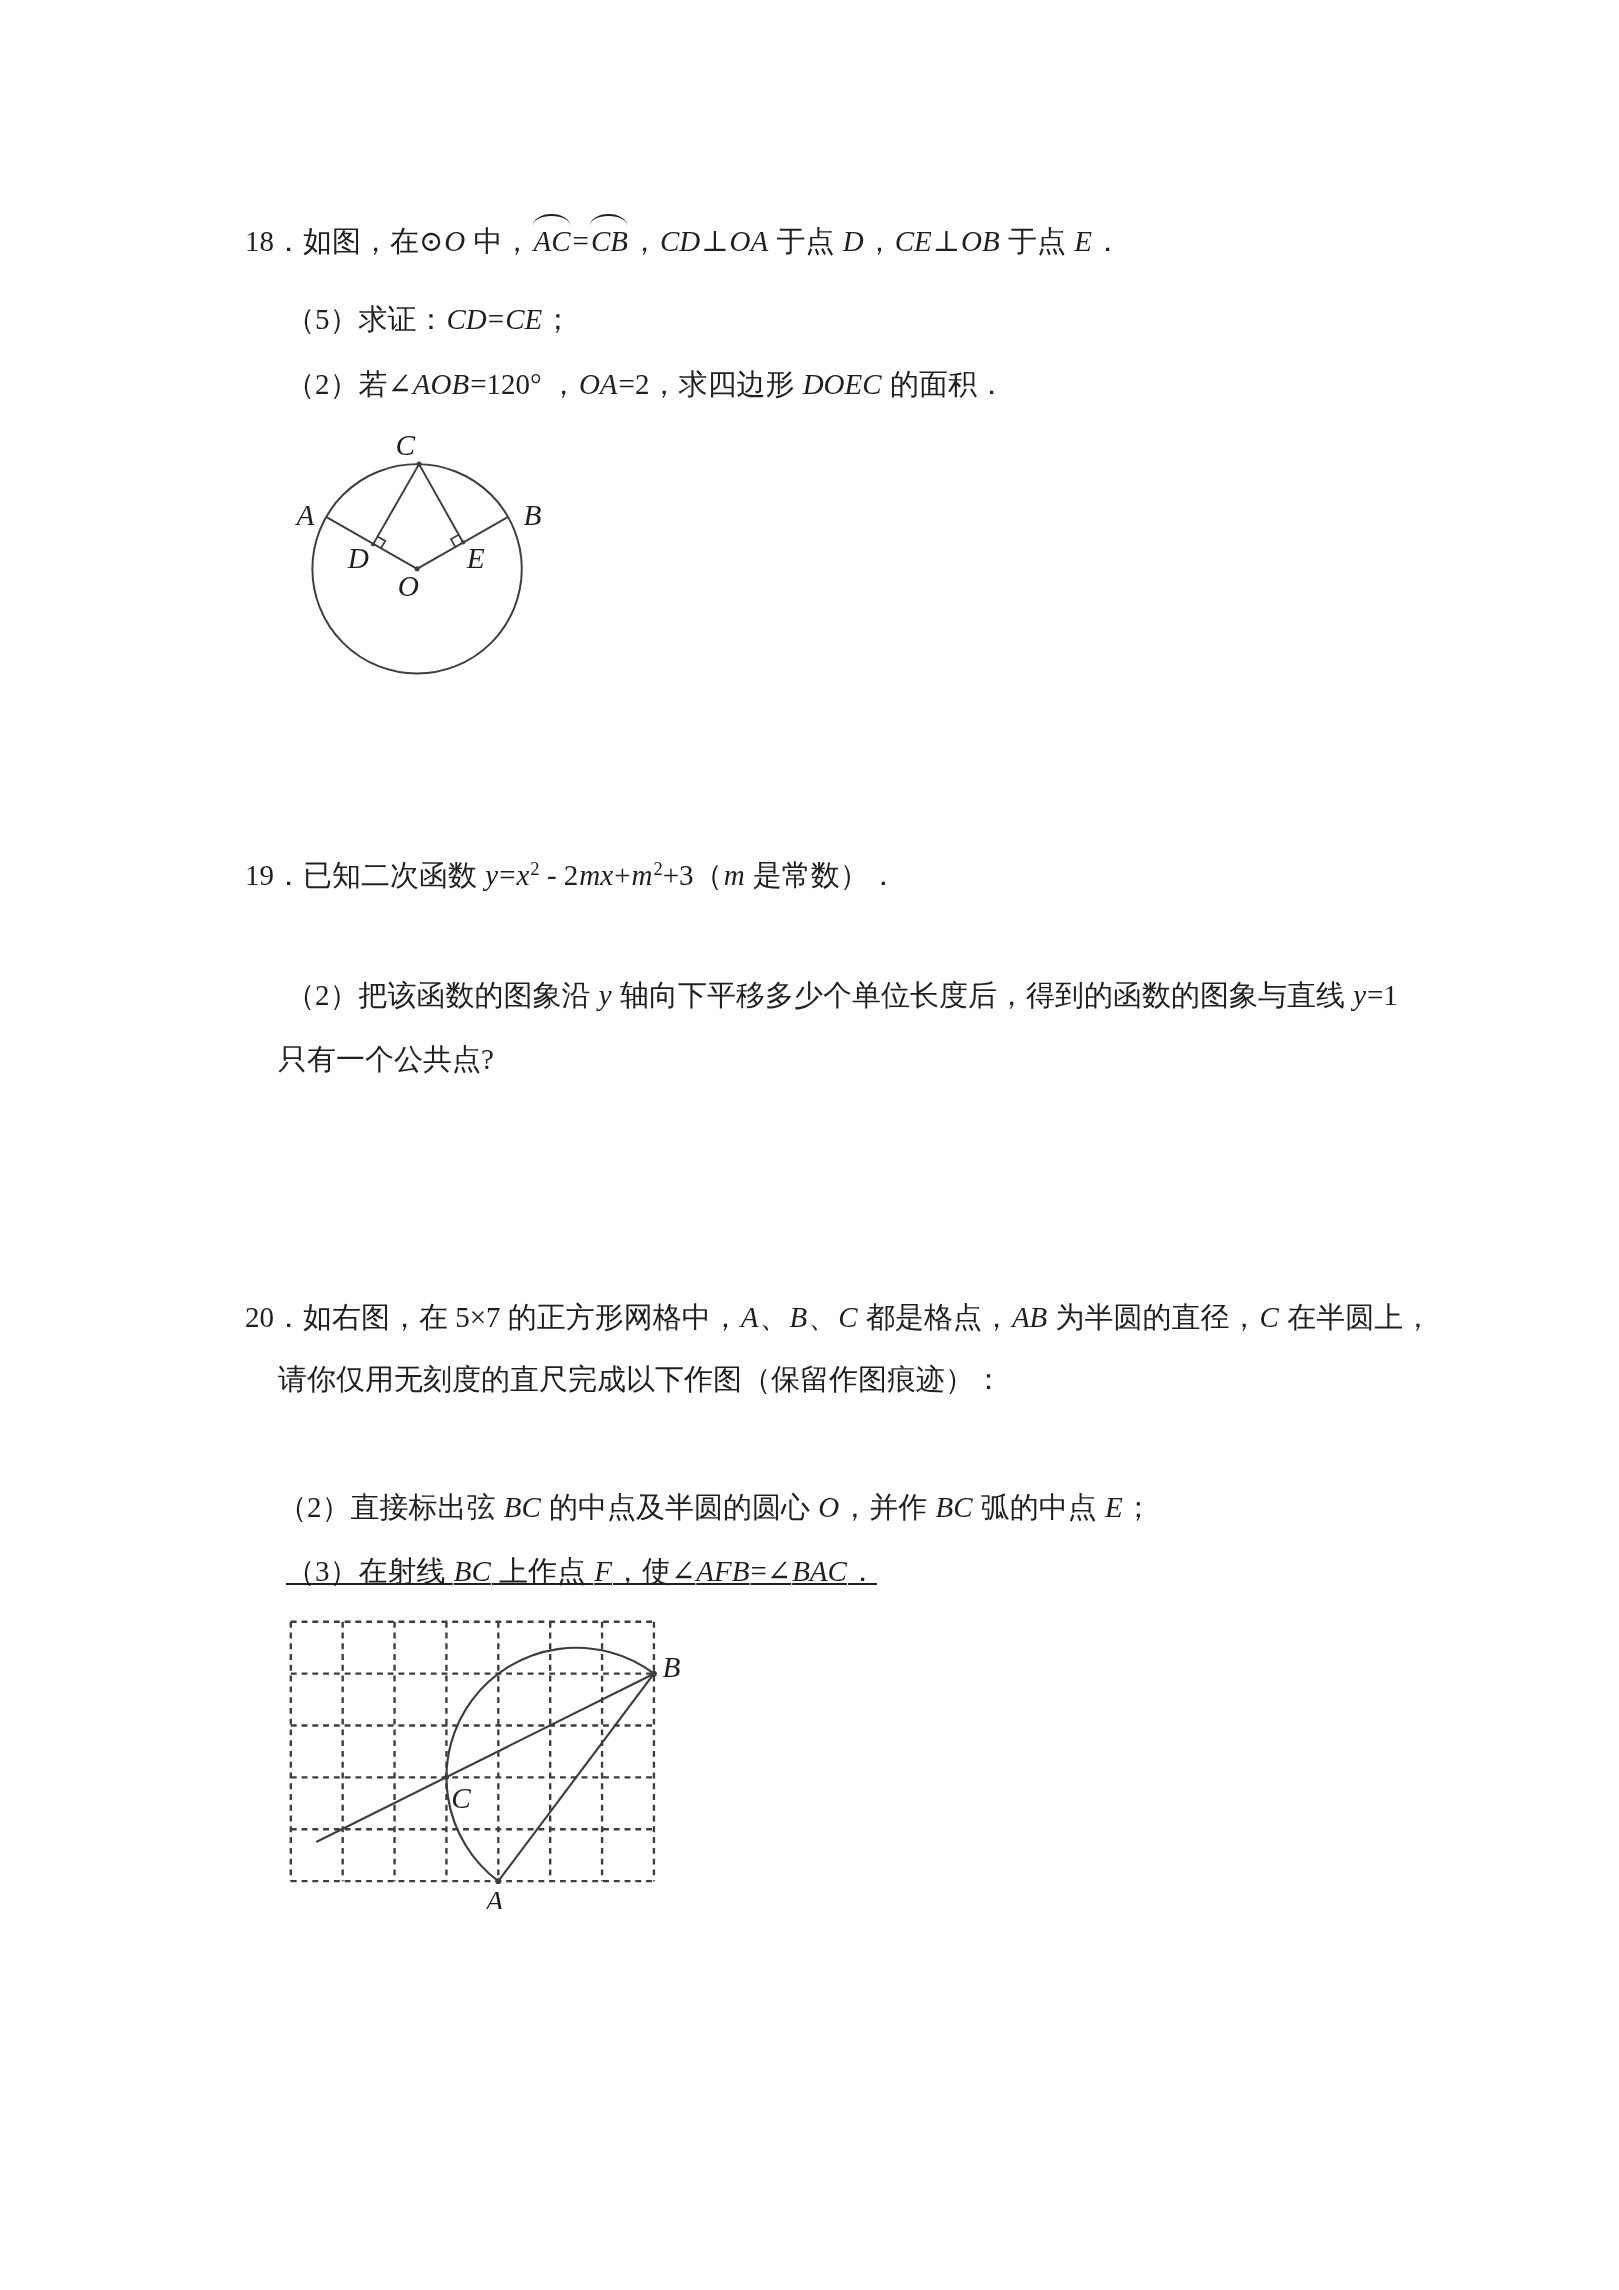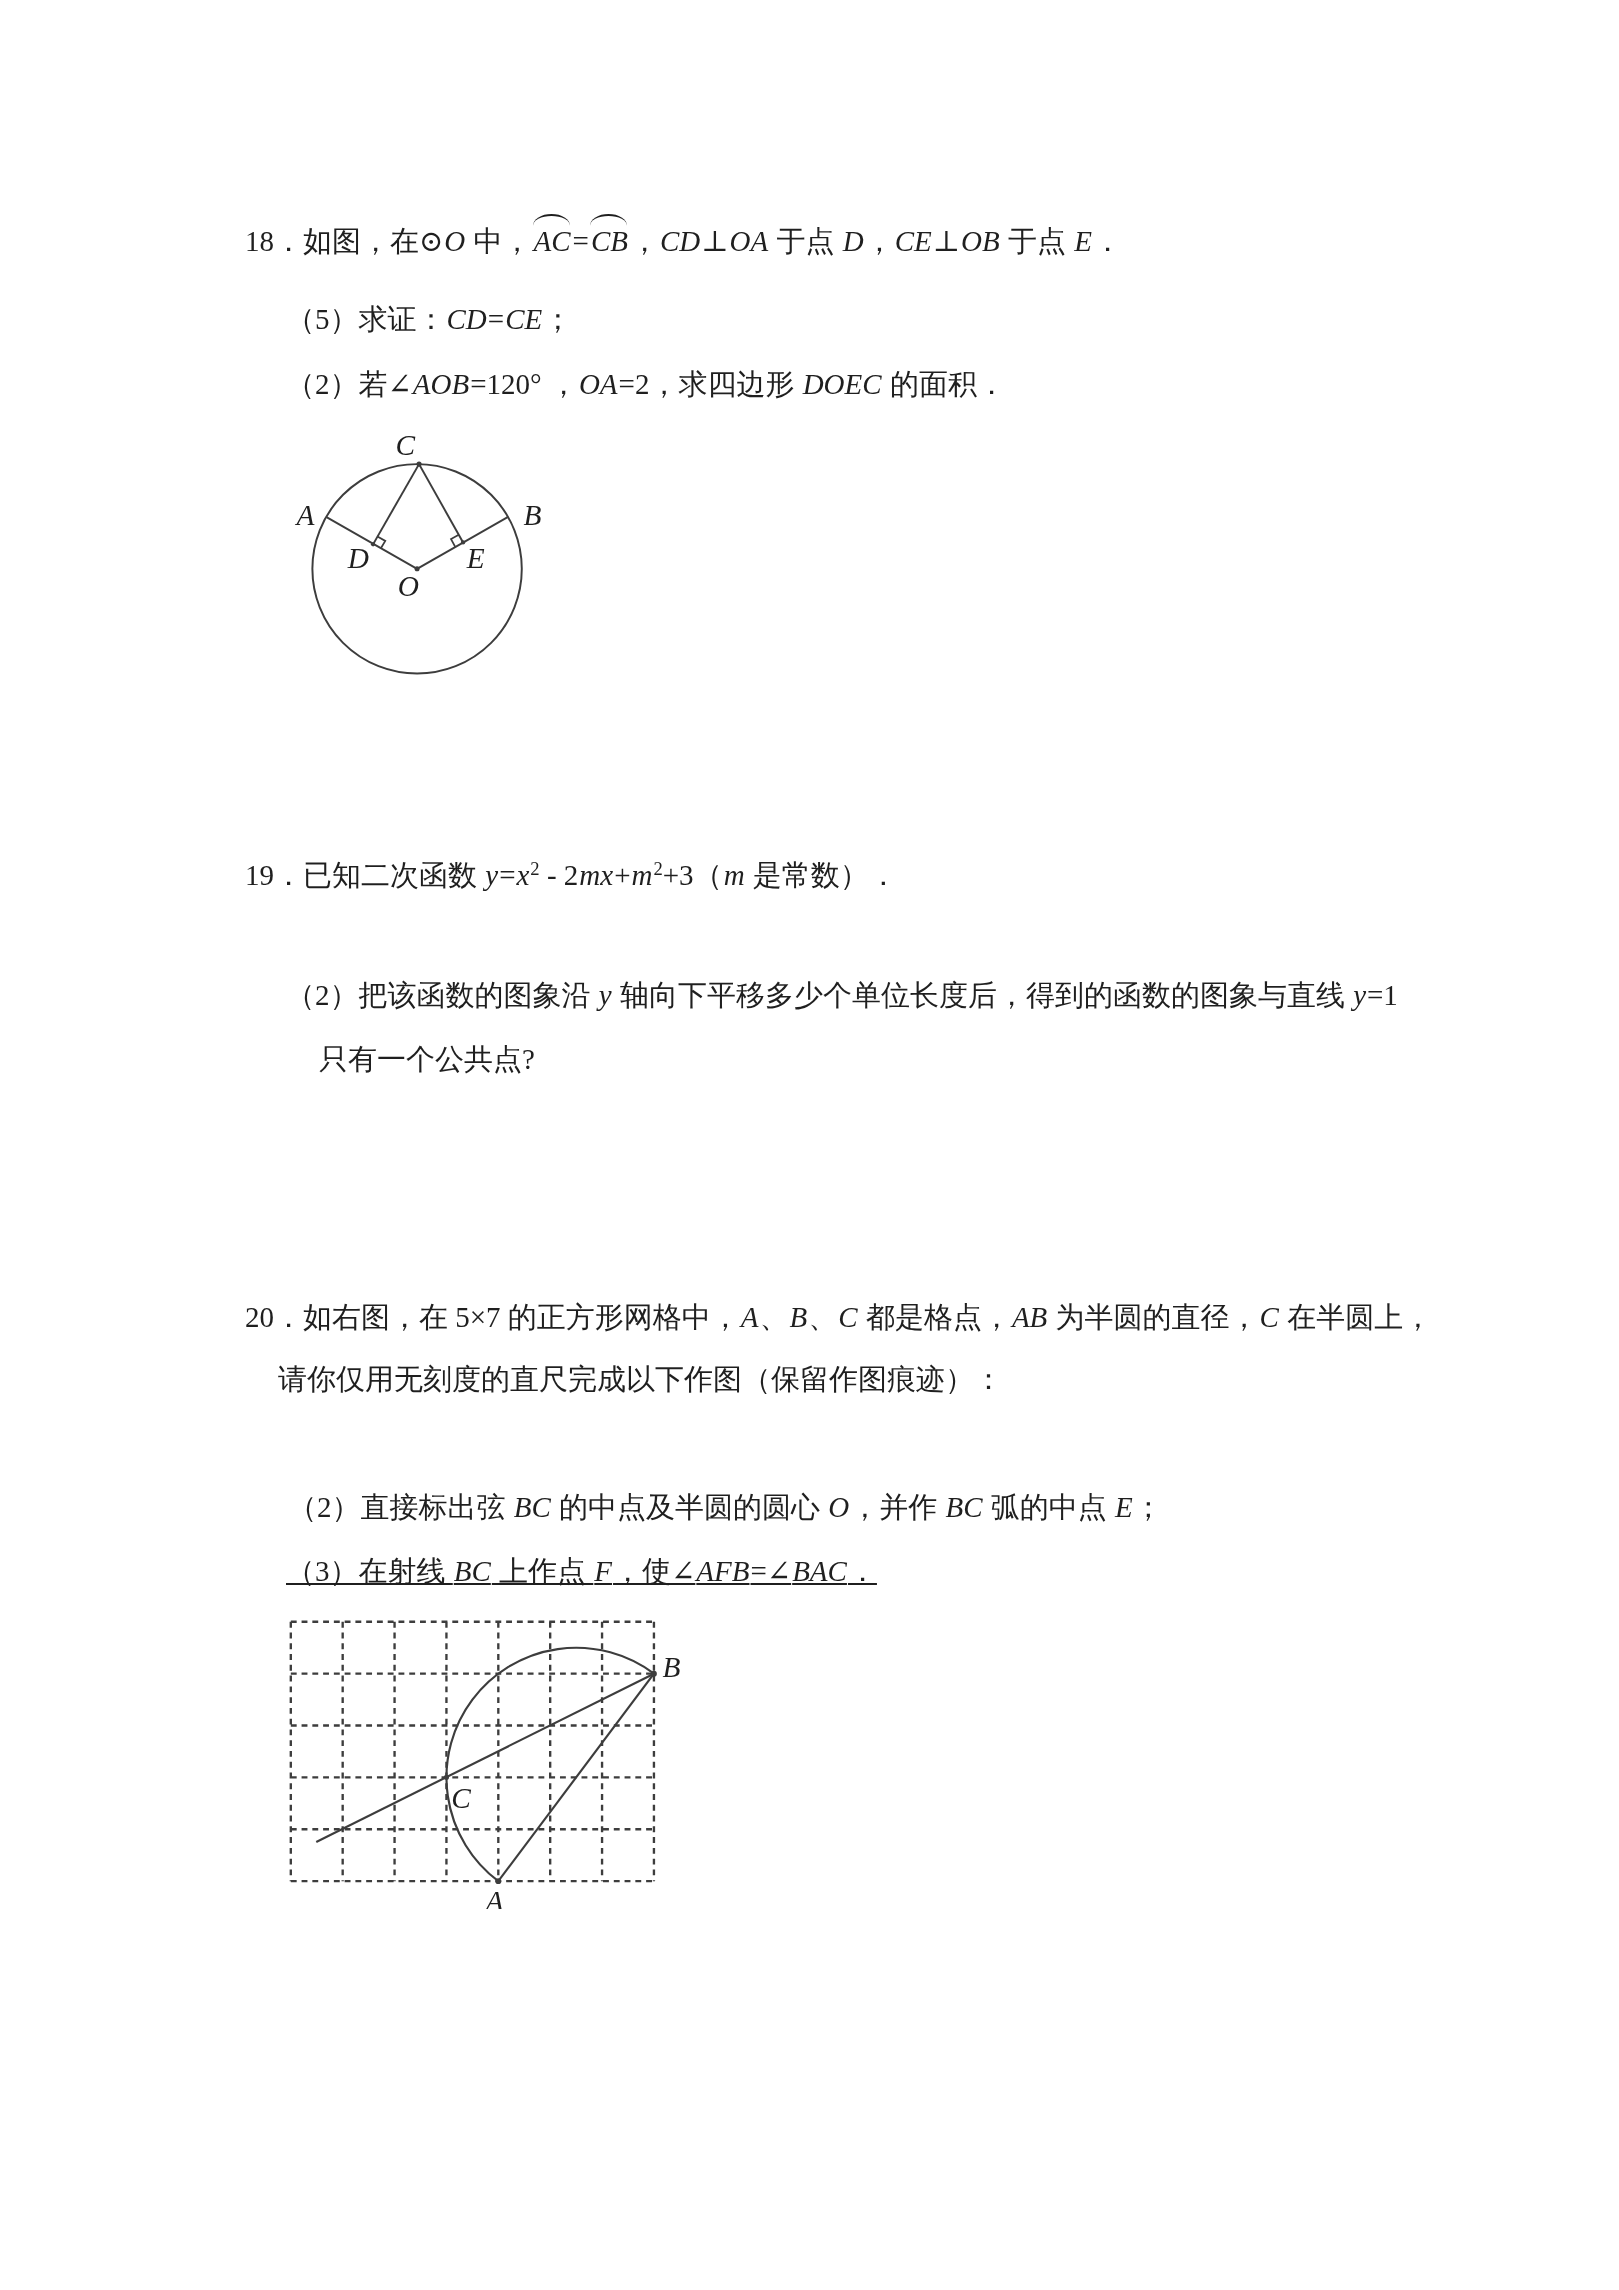--- a/index.html
+++ b/index.html
@@ -64,25 +64,25 @@
       <text x="264" y="103" class="fig-label">B</text>
       <text x="134" y="32" class="fig-label">C</text>
       <text x="86" y="147" class="fig-label">D</text>
       <text x="206" y="147" class="fig-label">E</text>
       <text x="137" y="176" class="fig-label">O</text>
     </svg>
   </div>
 
   <div class="tline" style="left:245px; top:849px;"><span class="seg seg-cn">19．已知二次函数 </span><span class="seg seg-it">y</span><span class="seg seg-cn">=</span><span class="seg seg-it">x</span><span class="seg seg-sup">2</span><span class="seg seg-cn"> - 2</span><span class="seg seg-it">mx</span><span class="seg seg-cn">+</span><span class="seg seg-it">m</span><span class="seg seg-sup">2</span><span class="seg seg-cn">+3（</span><span class="seg seg-it">m</span><span class="seg seg-cn"> 是常数）．</span></div>
   <div class="tline" style="left:286px; top:976px;"><span class="seg seg-cn">（2）把该函数的图象沿 </span><span class="seg seg-it">y</span><span class="seg seg-cn"> 轴向下平移多少个单位长度后，得到的函数的图象与直线 </span><span class="seg seg-it">y</span><span class="seg seg-cn">=1</span></div>
-  <div class="tline" style="left:278px; top:1040px;margin-left:41px;"><span class="seg seg-cn">只有一个公共点?</span></div>
+  <div class="tline" style="left:278px; top:1040px;"><span class="seg seg-cn">只有一个公共点?</span></div>
 
   <div class="tline" style="left:245px; top:1298px;"><span class="seg seg-cn">20．如右图，在 5×7 的正方形网格中，</span><span class="seg seg-it">A</span><span class="seg seg-cn">、</span><span class="seg seg-it">B</span><span class="seg seg-cn">、</span><span class="seg seg-it">C</span><span class="seg seg-cn"> 都是格点，</span><span class="seg seg-it">AB</span><span class="seg seg-cn"> 为半圆的直径，</span><span class="seg seg-it">C</span><span class="seg seg-cn"> 在半圆上，</span></div>
   <div class="tline" style="left:278px; top:1360px;"><span class="seg seg-cn">请你仅用无刻度的直尺完成以下作图（保留作图痕迹）：</span></div>
-  <div class="tline" style="left:288px; top:1488px;"><span class="seg seg-cn">（2）直接标出弦 </span><span class="seg seg-it">BC</span><span class="seg seg-cn"> 的中点及半圆的圆心 </span><span class="seg seg-it">O</span><span class="seg seg-cn">，并作 </span><span class="seg seg-it">BC</span><span class="seg seg-cn"> 弧的中点 </span><span class="seg seg-it">E</span><span class="seg seg-cn">；</span></div>
+  <div class="tline" style="left:278px; top:1488px;"><span class="seg seg-cn">（2）直接标出弦 </span><span class="seg seg-it">BC</span><span class="seg seg-cn"> 的中点及半圆的圆心 </span><span class="seg seg-it">O</span><span class="seg seg-cn">，并作 </span><span class="seg seg-it">BC</span><span class="seg seg-cn"> 弧的中点 </span><span class="seg seg-it">E</span><span class="seg seg-cn">；</span></div>
   <div class="tline" style="left:286px; top:1552px;text-decoration:underline;"><span class="seg seg-cn">（3）在射线 </span><span class="seg seg-it">BC</span><span class="seg seg-cn"> 上作点 </span><span class="seg seg-it">F</span><span class="seg seg-cn">，使∠</span><span class="seg seg-it">AFB</span><span class="seg seg-cn">=∠</span><span class="seg seg-it">BAC</span><span class="seg seg-cn">．</span></div>
 
   <div class="fig" style="left:274px; top:1612px;">
     <svg width="431" height="323" viewBox="0 0 440 330">
       <path d="M17 10V275M70 10V275M123 10V275M176 10V275M229 10V275M282 10V275M335 10V275M388 10V275
                M17 10H388M17 63H388M17 116H388M17 169H388M17 222H388M17 275H388" class="fig-stroke" stroke-width="2.4" stroke-dasharray="6 5"></path>
       <path d="M229 275 A132.5 132.5 0 0 1 388 63" class="fig-stroke" stroke-width="2.2"></path>
       <line x1="229" y1="275" x2="388" y2="63" class="fig-stroke" stroke-width="2.2"></line>
       <line x1="388" y1="63" x2="43" y2="235" class="fig-stroke" stroke-width="2.2"></line>
       <circle cx="388" cy="63" r="3" class="fig-dot"></circle>

